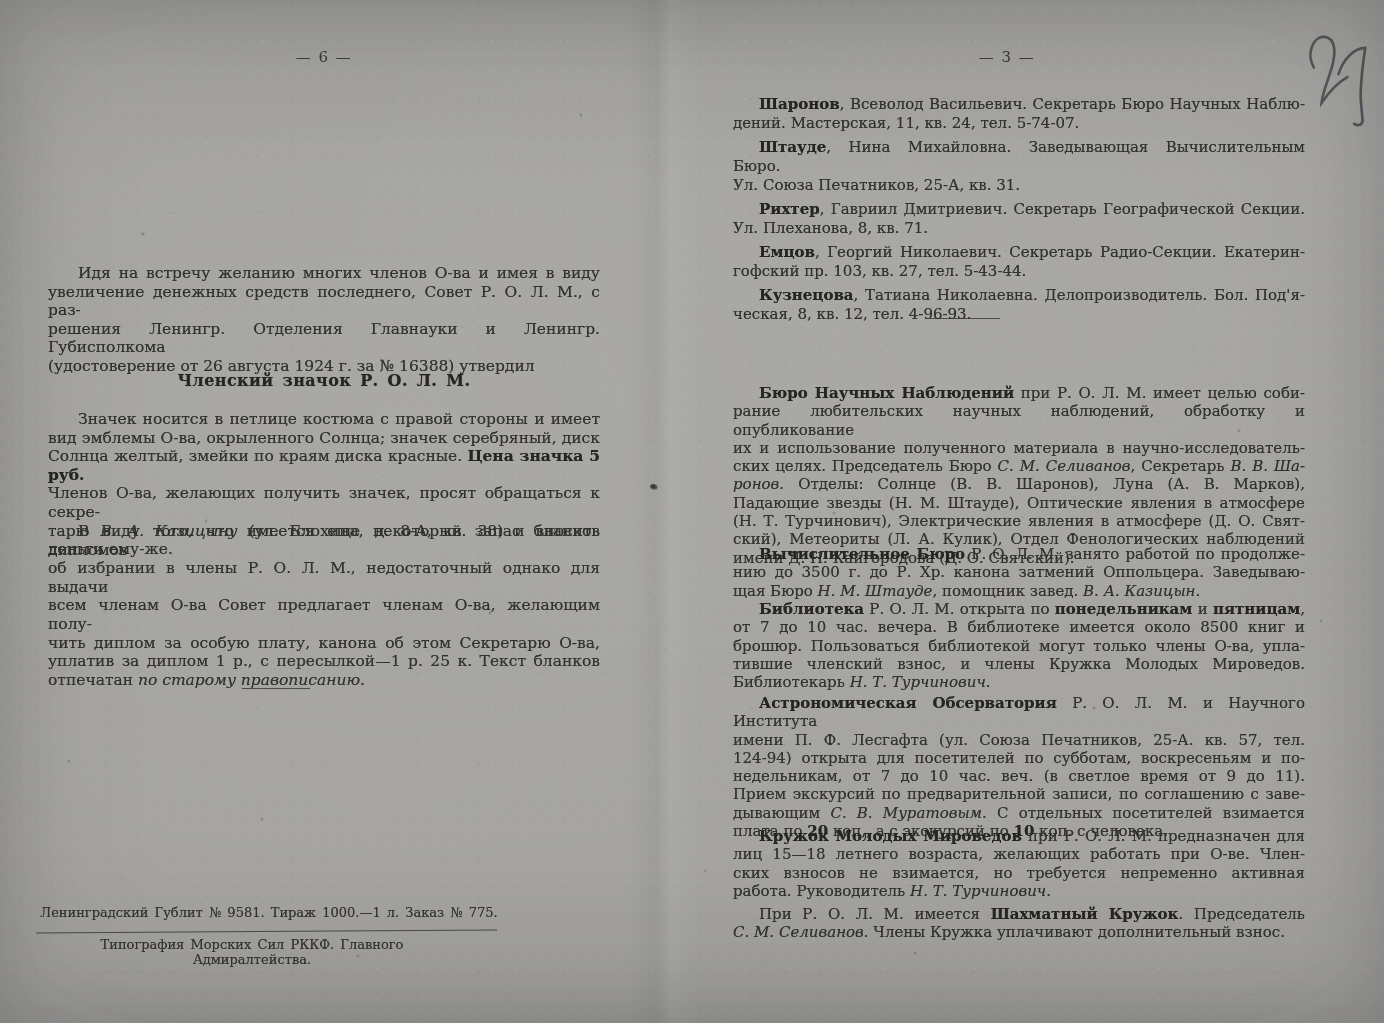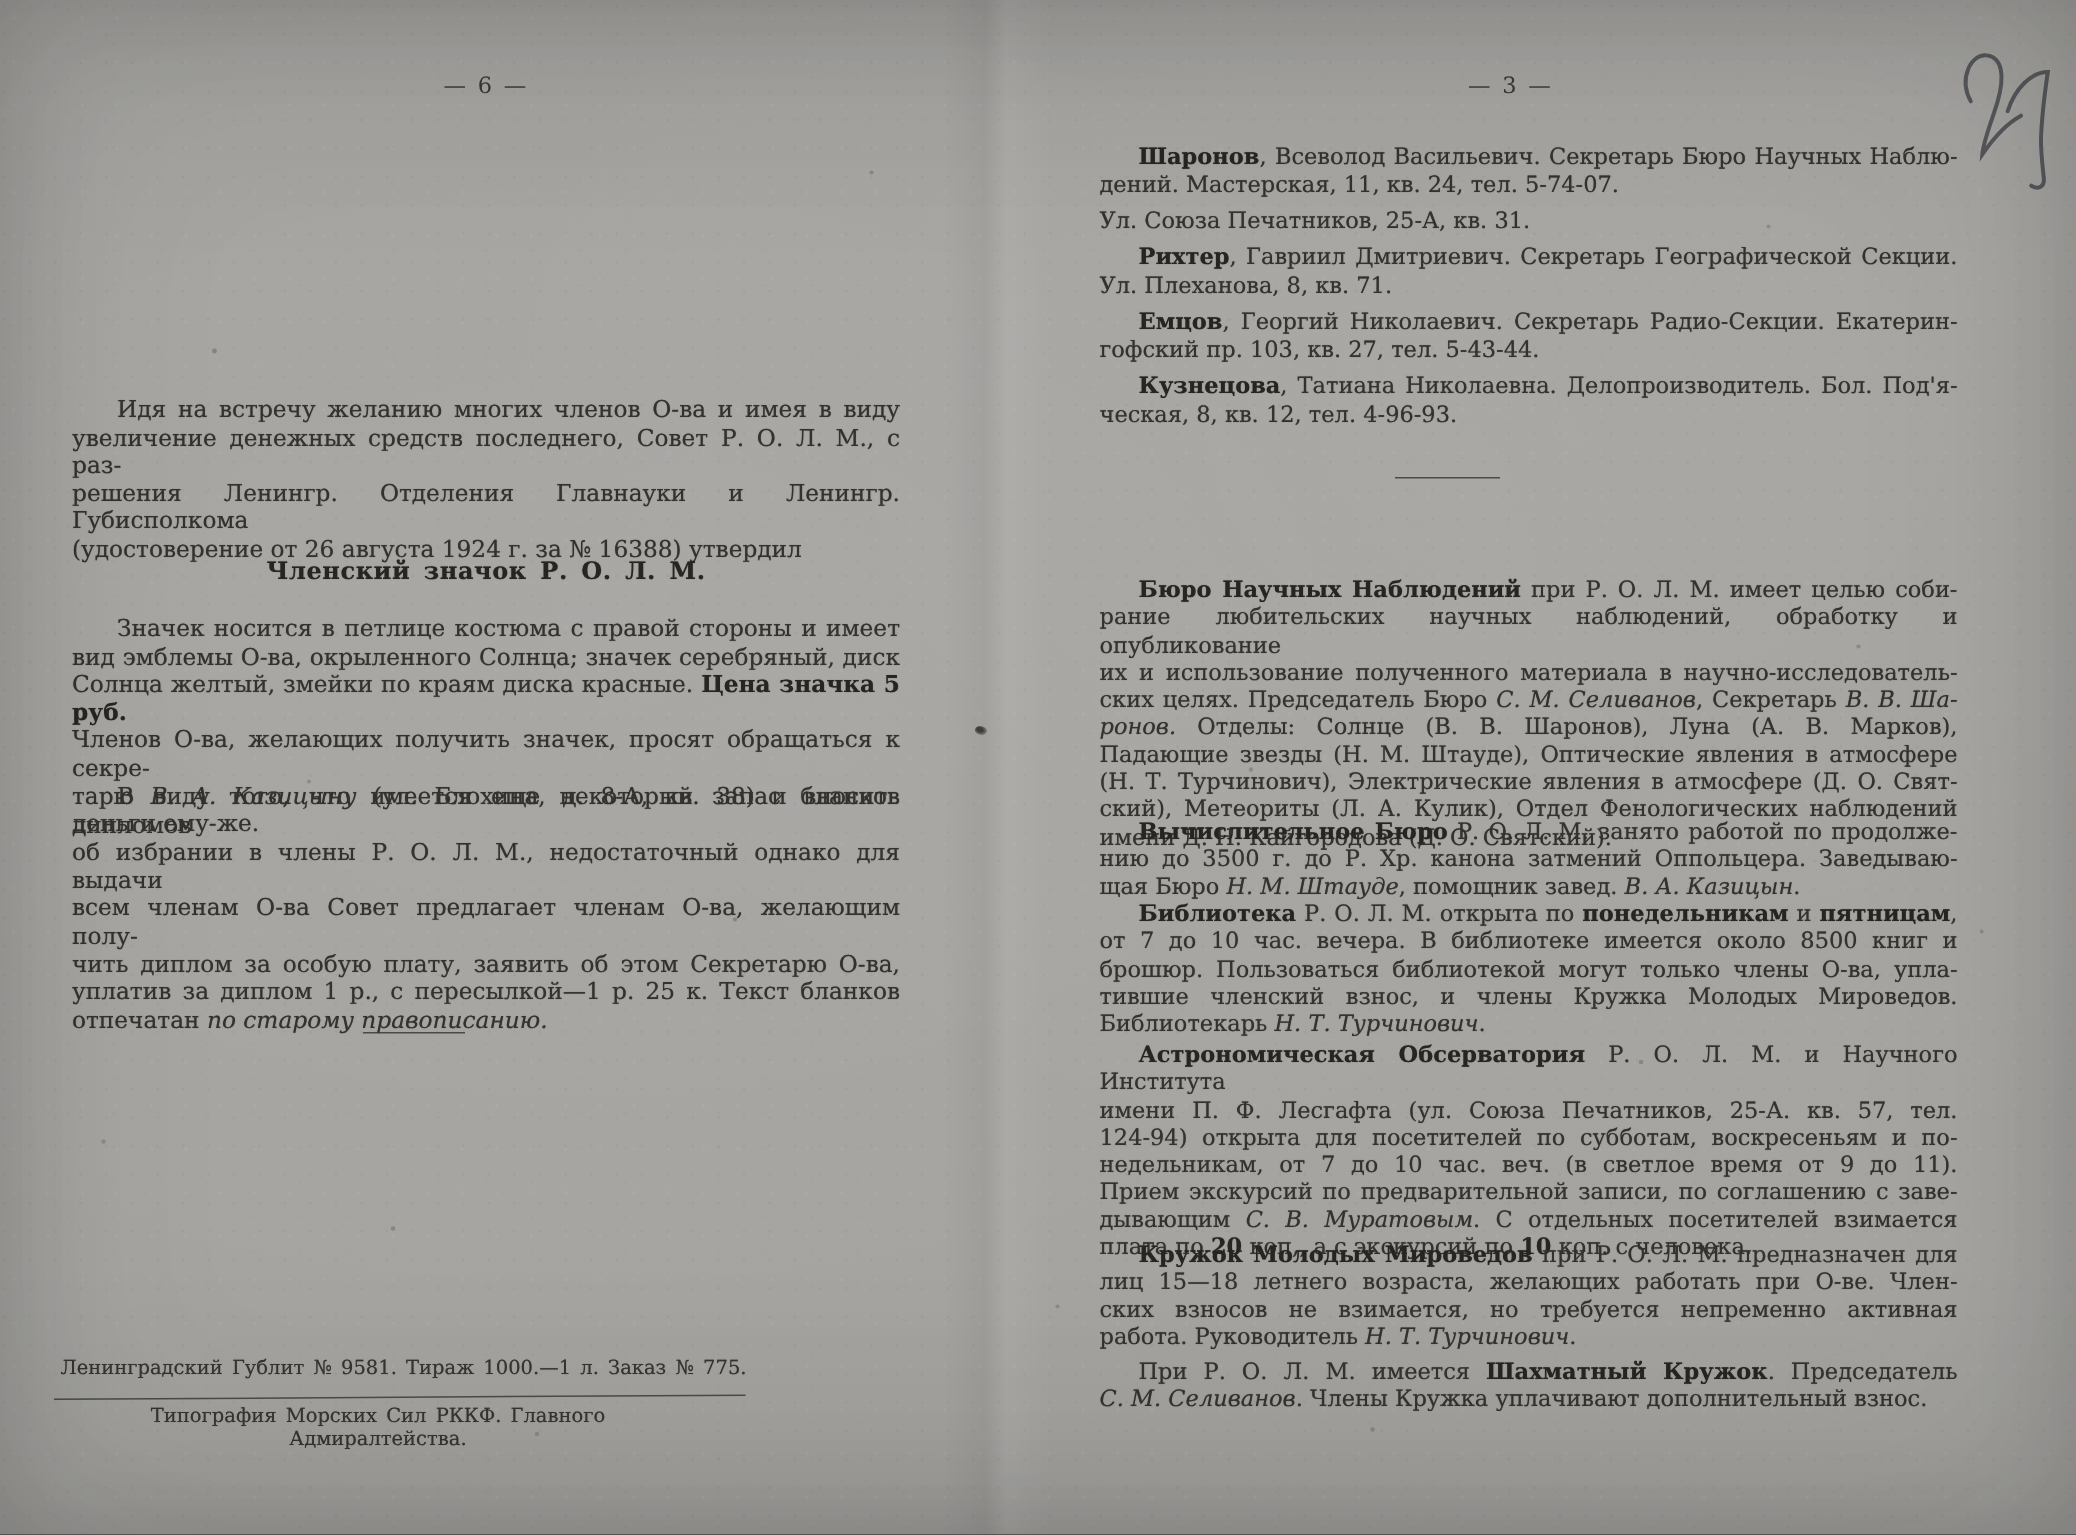--- a/index.html
+++ b/index.html
@@ -93,21 +93,21 @@
         <div class="tline"><span>Солнца желтый, змейки по краям диска красные. </span><span class="b">Цена значка 5 руб.</span></div>
         <div class="tline"><span>Членов О-ва, желающих получить значек, просят обращаться к секре-</span></div>
         <div class="tline"><span>тарю </span><span class="i">В. А. Казицыну</span><span> (ул. Блохина, д. 8-А, кв. 38) и вносить</span></div>
         <div class="tline tline-last"><span>деньги ему-же.</span></div>
       </div>
 
     <div class="col body-l" style="left:48px;top:522px;width:552px;--indent:30px;">
         <div class="tline tline-indent"><span>В виду того, что имеется еще некоторый запас бланков дипломов</span></div>
         <div class="tline"><span>об избрании в члены Р. О. Л. М., недостаточный однако для выдачи</span></div>
         <div class="tline"><span>всем членам О-ва Совет предлагает членам О-ва, желающим полу-</span></div>
-        <div class="tline"><span>чить диплом за особую плату, заявить об этом Секретарю О-ва,</span></div>
+        <div class="tline"><span>чить диплом за особую плату, канона об этом Секретарю О-ва,</span></div>
         <div class="tline"><span>уплатив за диплом 1 р., с пересылкой—1 р. 25 к. Текст бланков</span></div>
         <div class="tline tline-last"><span>отпечатан </span><span class="i">по старому правописанию.</span></div>
       </div>
 
     <div class="rule rule-left-short"></div>
 
     <div class="imprint imprint-1">Ленинградский Гублит № 9581. Тираж 1000.—1 л. Заказ № 775.</div>
     <div class="rule rule-long"></div>
     <div class="imprint imprint-2">Типография Морских Сил РККФ. Главного Адмиралтейства.</div>
   </div>
@@ -123,20 +123,21 @@
         </g>
       </svg>
     </div>
 
     <div class="col body-r dir" style="left:733px;top:95px;width:572px;--indent:26px;">
       <div class="entry">
           <div class="tline tline-indent"><span class="b">Шаронов</span><span>, Всеволод Васильевич. Секретарь Бюро Научных Наблю-</span></div>
           <div class="tline tline-last"><span>дений. Мастерская, 11, кв. 24, тел. 5-74-07.</span></div>
         </div>
       <div class="entry">
+          <div class="tline tline-indent"><span class="b">Штауде</span><span>, Нина Михайловна. Заведывающая Вычислительным Бюро.</span></div>
           <div class="tline tline-last"><span>Ул. Союза Печатников, 25-А, кв. 31.</span></div>
         </div>
       <div class="entry">
           <div class="tline tline-indent"><span class="b">Рихтер</span><span>, Гавриил Дмитриевич. Секретарь Географической Секции.</span></div>
           <div class="tline tline-last"><span>Ул. Плеханова, 8, кв. 71.</span></div>
         </div>
       <div class="entry">
           <div class="tline tline-indent"><span class="b">Емцов</span><span>, Георгий Николаевич. Секретарь Радио-Секции. Екатерин-</span></div>
           <div class="tline tline-last"><span>гофский пр. 103, кв. 27, тел. 5-43-44.</span></div>
         </div>

